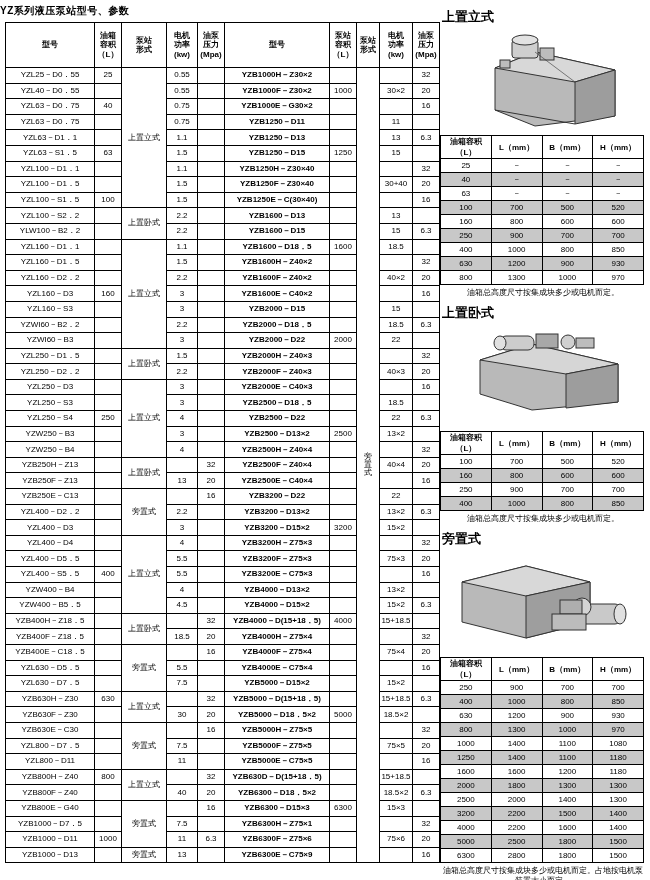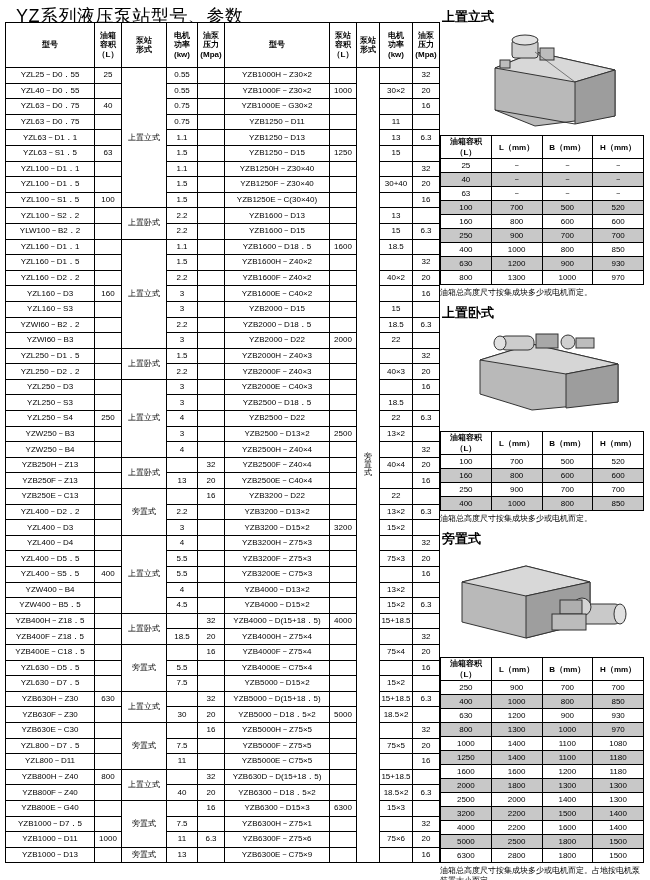--- a/index.html
+++ b/index.html
@@ -6,22 +6,22 @@
   body{
     width:650px;height:880px;
     background:#ffffff;
     font-family:"Liberation Sans","DejaVu Sans",sans-serif;
     color:#000;
     font-size:9px;
     position:relative;
     overflow:hidden;
   }
   .page-title{
-    position:absolute;left:16px;top:4px;
-    font-size:18px;font-weight:normal;letter-spacing:0.5px;
+    position:absolute;left:0;top:4px;
+    font-size:10px;font-weight:bold;letter-spacing:0.5px;
   }
   
   .left-wrap{
     position:absolute;left:5px;top:22px;width:430px;height:853px;
   }
   table.main{
     border-collapse:collapse;
     width:430px;
     table-layout:fixed;
   }
@@ -41,21 +41,21 @@
     font-size:8px;
     background:#fff;
     line-height:1.15;
     height:44px;
   }
   .c-model{width:88px;text-align:left;padding-left:3px;}
   .c-tank{width:26px;margin-top:22px;}
   .c-form{width:44px;}
   .c-motor{width:30px;}
   .c-press{width:26px;}
-  .c-model2{width:104px;text-align:left;padding-left:3px;}
+  .c-model2{width:104px;text-align:left;padding-left:3px;font-weight:bold;}
   .c-tank2{width:26px;}
   .c-form2{width:22px;}
   .c-motor2{width:32px;}
   .c-press2{width:26px;}
   .vtxt{display:inline-block;}
   
   .right-wrap{position:absolute;left:440px;top:8px;width:206px;}
   .sec-title{font-size:13px;font-weight:bold;margin:0 0 4px 2px;}
   .fig{
     width:204px;height:100px;
@@ -68,21 +68,21 @@
     border-collapse:collapse;width:204px;table-layout:fixed;
     margin-bottom:3px;
   }
   table.spec td,table.spec th{
     border:1px solid #000;font-size:8px;text-align:center;height:13px;
     padding:0;
   }
   table.spec th{font-weight:bold;background:#ffffff;font-size:8px;}
   table.spec td.lbl{width:62px;}
   .shade{background:#c8c8c8;}
-  .note{font-size:8px;line-height:1.25;margin:1px 0 6px 0;}
+  .note{font-size:8px;line-height:1.25;margin:1px 0 6px 0;text-align:center;}
 </style>
 </head>
 <body>
 
 <div class="page-title">YZ系列液压泵站型号、参数</div>
 
 <div class="left-wrap">
   <table class="main">
     <thead>
       <tr>

